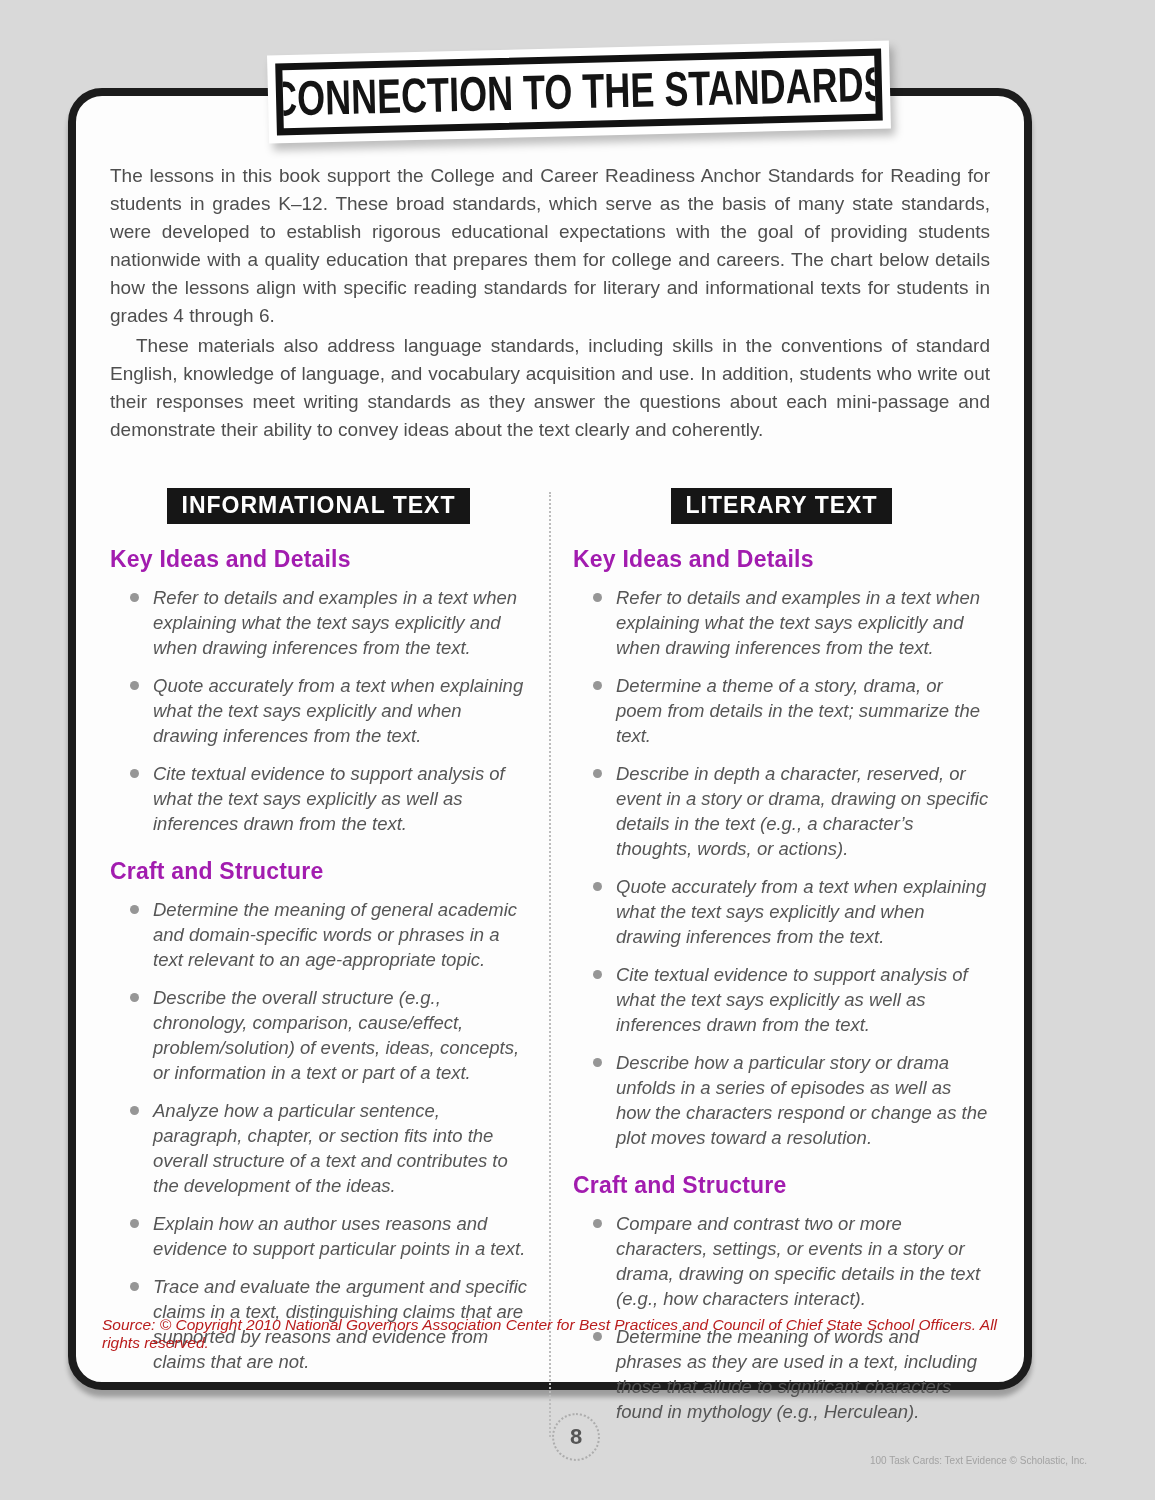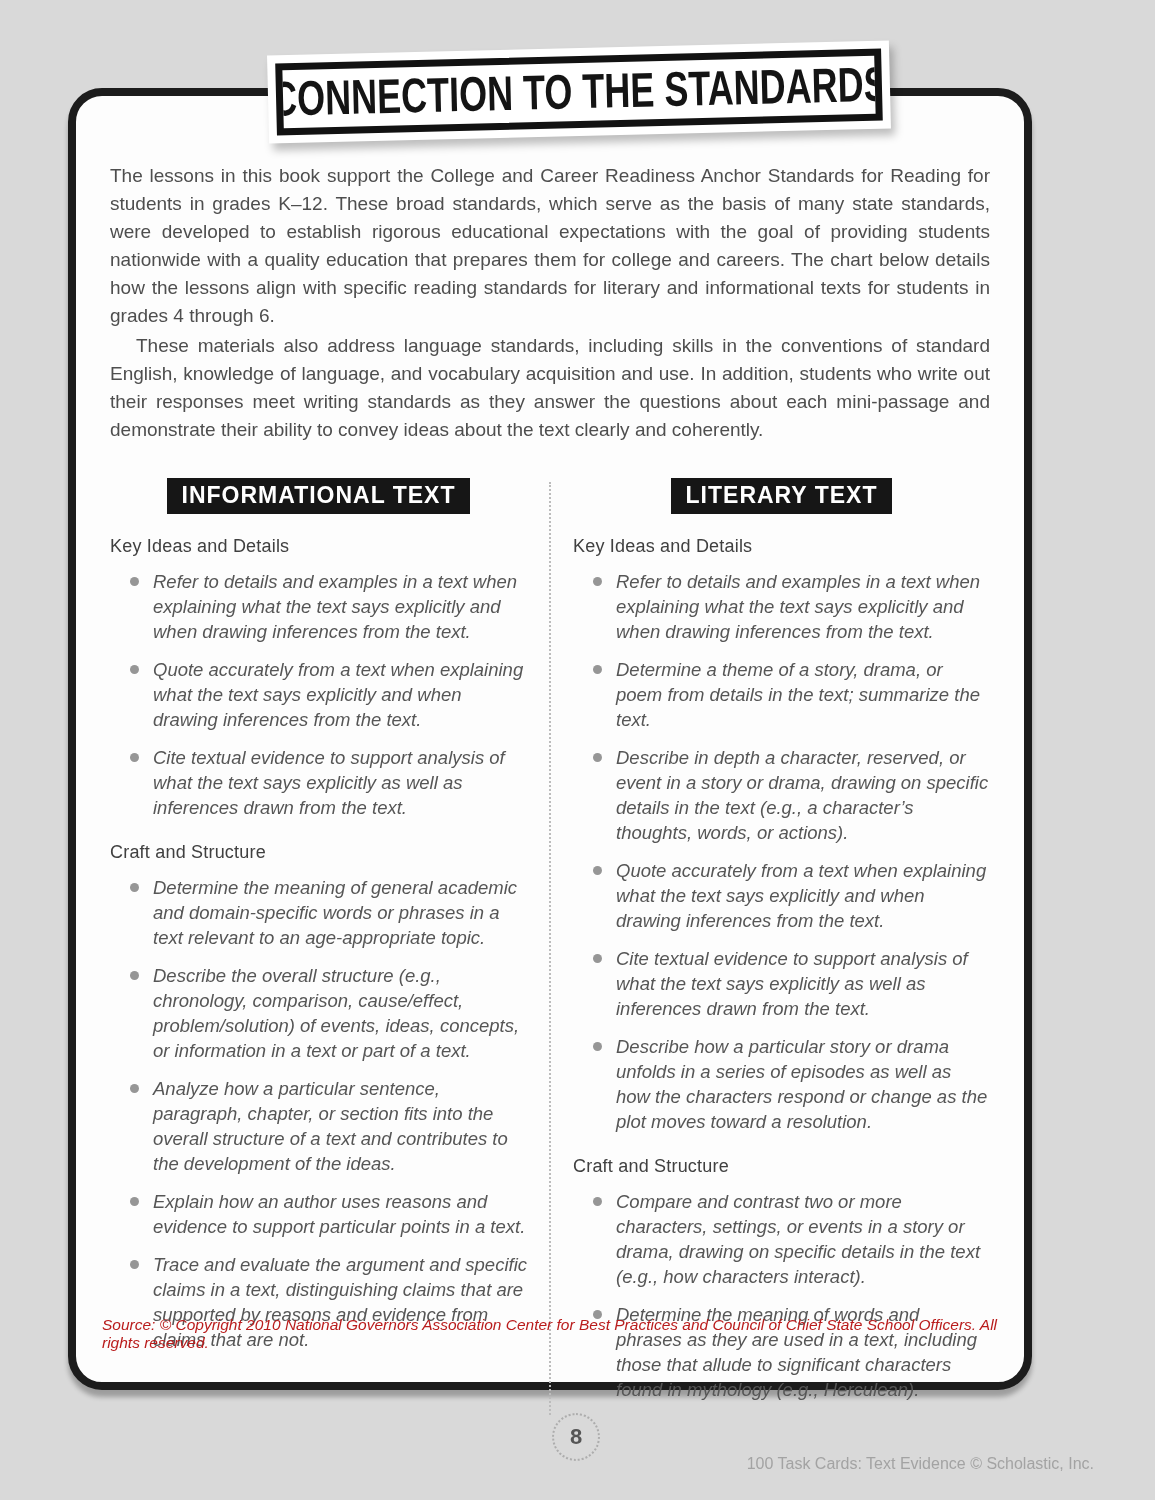--- a/index.html
+++ b/index.html
@@ -56,44 +56,44 @@
     font-size:19px;
     line-height:28px;
     text-align:justify;
     color:#4e4e4e;
   }
   .intro p.indented { text-indent:26px; margin-top:2px; }
 
   
   .columns {
     display:flex;
-    margin-top:34px;
+    margin-top:44px;
     align-items:stretch;
     justify-content:flex-end;
   }
   .col { flex:1 1 0; min-width:0; }
   .col-divider {
     width:0;
     border-left:2px dotted #bcbcbc;
     margin:4px 22px 0 22px;
   }
   .col-header-wrap { text-align:center; margin-bottom:6px; }
   .col-header {
     display:inline-block;
     background:#161616;
     color:#ffffff;
     font-weight:bold;
     font-size:23px;
     letter-spacing:1px;
     padding:4px 15px 5px 15px;
   }
   .section-heading {
-    font-size:18px;
-    font-weight:normal;
-    color:#404040;
+    font-size:23px;
+    font-weight:bold;
+    color:#a21caf;
     margin:22px 0 12px 0;
     letter-spacing:0.2px;
   }
   ul.bullets { list-style:none; margin:0; padding:0 0 0 20px;font-style:italic; }
   ul.bullets li {
     position:relative;
     padding-left:23px;
     margin-bottom:13px;
     font-size:18.5px;
     line-height:25px;
@@ -128,22 +128,22 @@
     border:2px dotted #adadad;
     display:flex; align-items:center; justify-content:center;
   }
   .page-number {
     font-size:22px;
     font-weight:bold;
     color:#555555;
   }
   .footer-credit {
     position:absolute;
-    right:61px; top:1455px;
-    font-size:16px;
+    right:68px; top:1455px;
+    font-size:10px;
     color:#a3a3a3;
   }
 </style>
 </head>
 <body>
 
 <div class="page">
 
   <div class="card">
 

